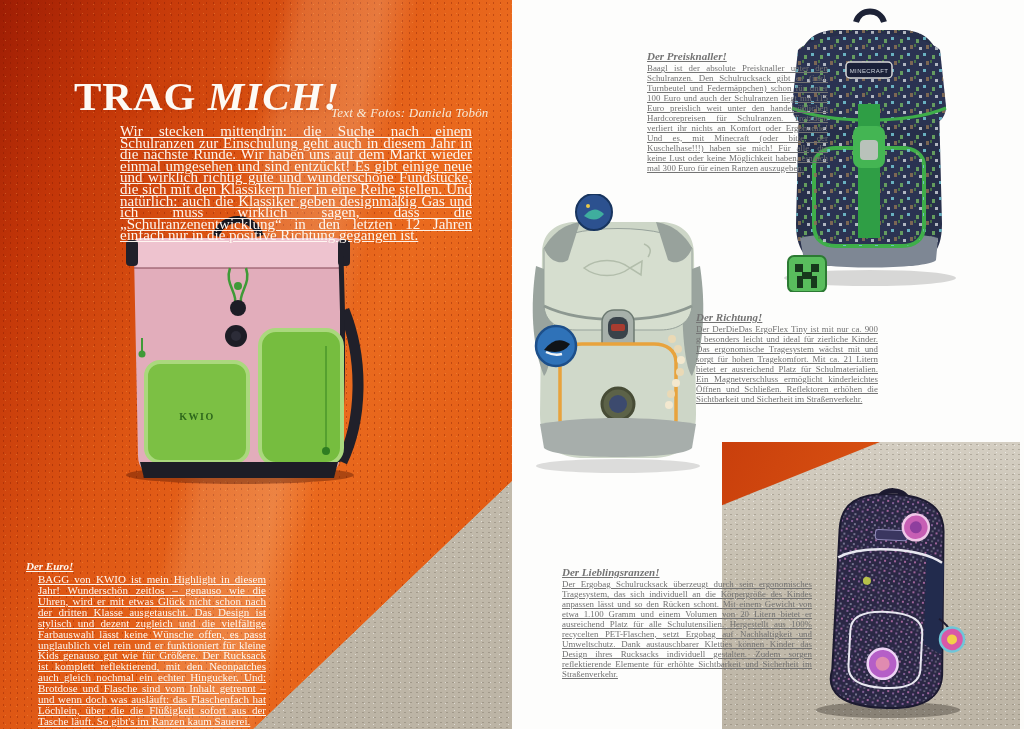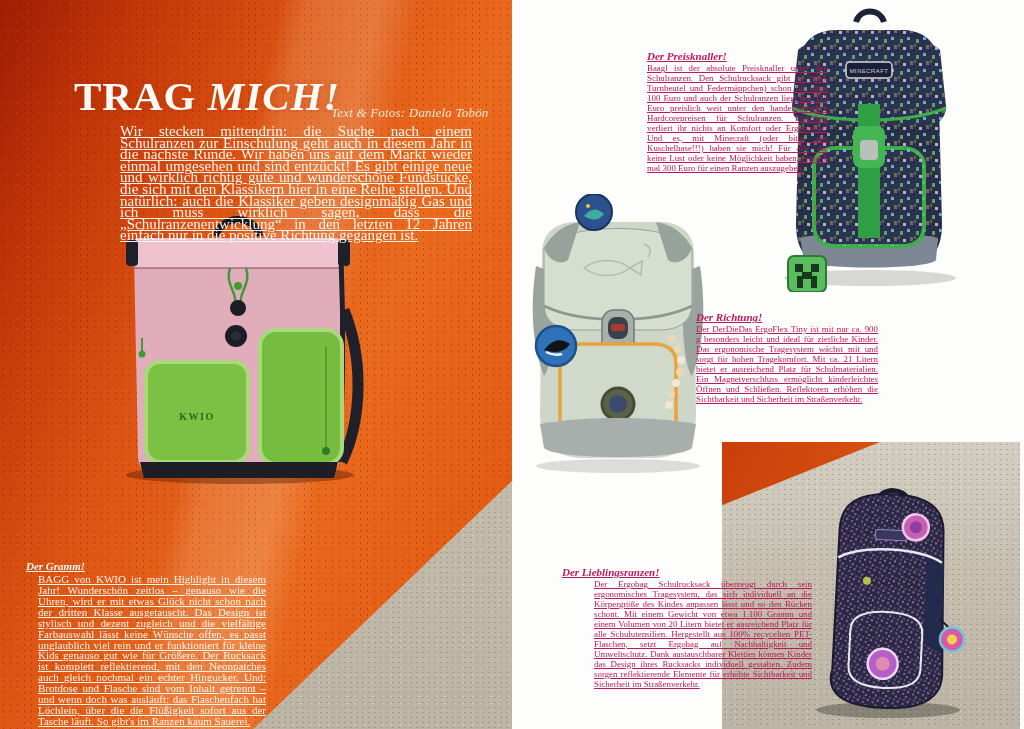--- a/index.html
+++ b/index.html
@@ -52,27 +52,27 @@
   .sec{position:absolute;z-index:5;}
   .sec h3{
     margin:0 0 2px 0;font-style:italic;font-weight:bold;font-size:11px;
     text-decoration:underline;line-height:1.1;
   }
   .sec p{
     margin:0;text-align:justify;text-decoration:underline;
   }
   .sec.white{color:#fdf6ee;text-decoration-color:#fdf6ee;}
   .sec.white p{font-size:11px;line-height:10.9px;margin-left:12px;}
-  .sec.dark{color:#be185d;}
+  .sec.dark{color:#737373;}
   .sec.dark p{font-size:8.9px;line-height:9.95px;}
   .sec-neue{left:26px;top:560px;width:240px;}
   .sec-preis{left:647px;top:50px;width:181px;}
   .sec-leicht{left:696px;top:311px;width:182px;}
   .sec-lieb{left:562px;top:566px;width:250px;}
-  .sec-lieb p{line-height:11.8px;font-size:9.3px;margin-left:32px;}
+  .sec-lieb p{line-height:11.8px;font-size:9.3px;}
   
   .kwio-svg{position:absolute;left:112px;top:210px;width:252px;height:274px;}
   .mc-svg{position:absolute;left:770px;top:4px;width:198px;height:288px;z-index:1;}
   .ergoflex-svg{position:absolute;left:522px;top:194px;width:192px;height:282px;z-index:2;}
   
   .bottom-photo{
     position:absolute;left:722px;top:442px;width:298px;height:287px;overflow:hidden;z-index:1;
   }
   .bottom-photo .carpet-corner{
     position:absolute;inset:0;
@@ -113,21 +113,21 @@
       <rect x="34" y="152" width="102" height="100" rx="14" fill="#7cc044" stroke="#aad87d" stroke-width="4"></rect>
       <text x="85" y="210" text-anchor="middle" font-size="10" font-weight="bold" letter-spacing="1.5" fill="#2e681c">KWIO</text>
       <path d="M28,252 L226,252 L222,268 L32,268 Z" fill="#1d1d26"></path>
     </svg>
 
     <div class="mag-title"><span>TRAG</span> <span class="it">MICH!</span></div>
     <div class="byline">Text &amp; Fotos: Daniela Tobön</div>
     <div class="intro">Wir stecken mittendrin: die Suche nach einem Schulranzen zur Einschulung geht auch in diesem Jahr in die nächste Runde. Wir haben uns auf dem Markt wieder einmal umgesehen und sind entzückt! Es gibt einige neue und wirklich richtig gute und wunderschöne Fundstücke, die sich mit den Klassikern hier in eine Reihe stellen. Und natürlich: auch die Klassiker geben designmäßig Gas und ich muss wirklich sagen, dass die „Schulranzenentwicklung“ in den letzten 12 Jahren einfach nur in die positive Richtung gegangen ist.</div>
 
     <div class="sec white sec-neue">
-      <h3>Der Gramm!</h3>
+      <h3>Der Euro!</h3>
       <p>BAGG von KWIO ist mein Highlight in diesem Jahr! Wunderschön zeitlos – genauso wie die Uhren, wird er mit etwas Glück nicht schon nach der dritten Klasse ausgetauscht. Das Design ist stylisch und dezent zugleich und die vielfältige Farbauswahl lässt keine Wünsche offen, es passt unglaublich viel rein und er funktioniert für kleine Kids genauso gut wie für Größere. Der Rucksack ist komplett reflektierend, mit den Neonpatches auch gleich nochmal ein echter Hingucker. Und: Brotdose und Flasche sind vom Inhalt getrennt – und wenn doch was ausläuft: das Flaschenfach hat Löchlein, über die die Flüßigkeit sofort aus der Tasche läuft. So gibt's im Ranzen kaum Sauerei.</p>
     </div>
   </div>
 
   <svg class="mc-svg" viewBox="0 0 198 288">
     <defs>
       <pattern id="mc" width="16" height="16" patternUnits="userSpaceOnUse">
         <rect x="2" y="3" width="3" height="4" fill="#6faf62"></rect>
         <rect x="9" y="1" width="3" height="3" fill="#74c7d4"></rect>
         <rect x="12" y="9" width="3" height="4" fill="#8a7054"></rect>

